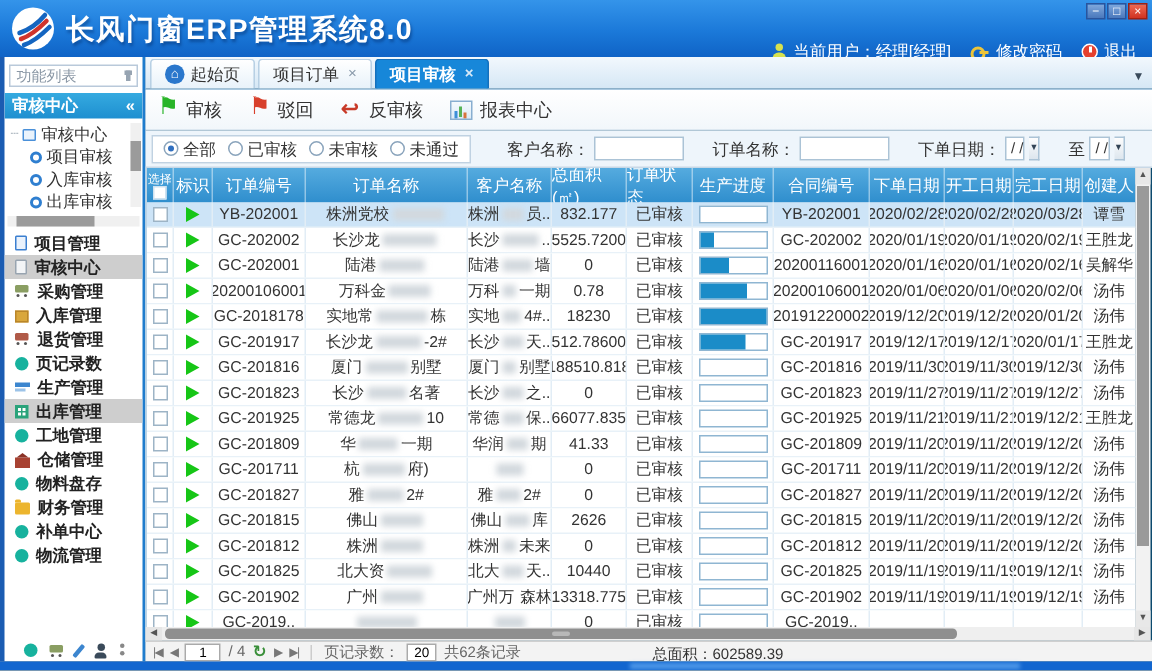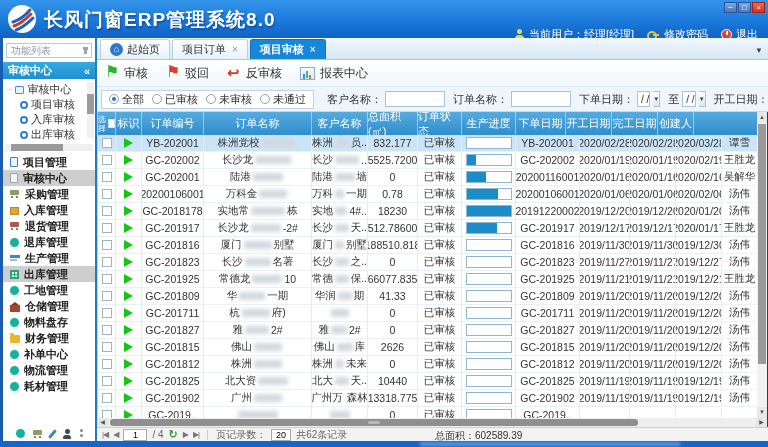--- a/index.html
+++ b/index.html
@@ -104,26 +104,26 @@
     padding-left:4px;gap:3px;overflow:hidden;white-space:nowrap}
   .radio-group{display:flex;align-items:center;gap:8px;background:#fff;border:1px solid #c0d2e2;
     height:19px;padding:0 7px;margin-right:5px}
   .radio-item{display:flex;align-items:center;gap:3px}
   .radio{width:10px;height:10px;border:1px solid #8aa4bc;border-radius:50%;background:#fff;position:relative;display:inline-block}
   .radio.on::after{content:"";position:absolute;left:2px;top:2px;width:4px;height:4px;border-radius:50%;background:#2f6fc0}
   .ti{width:60px;height:16px;border:1px solid #abc3d6;background:#fff;font-size:10px;padding:0 2px}
   .dt{width:40px;height:16px;border:1px solid #abc3d6;background:#fff;font-size:10px;display:inline-flex;align-items:center;padding-left:3px}
   .dd{width:12px;height:16px;border:1px solid #abc3d6;border-left:none;background:linear-gradient(#fdfdfd,#dde6ee);
     font-size:6px;color:#345;display:inline-flex;align-items:center;justify-content:center}
-  .flab{margin-left:5px}
+  .flab{margin-left:16px}
   
   .grid{position:absolute;left:97px;top:112px;width:660px;height:306px;overflow:hidden;background:#fff;border-left:1px solid #bcd4e6}
   .ghead{height:23px;display:flex;background:linear-gradient(#55abdf,#2f8ecd);color:#fff}
   .hc{display:flex;align-items:center;justify-content:center;font-size:11px;border-right:1px solid rgba(255,255,255,.45);flex:none;overflow:hidden}
-  .hc.sel-h{flex-direction:row;font-size:8px;gap:0;line-height:9px}
+  .hc.sel-h{flex-direction:column;font-size:8px;gap:0;line-height:9px}
   .c0{width:18px}.c1{width:26px}.c2{width:62px}.c3{width:108px}.c4{width:56px}.c5{width:50px}
   .c6{width:44px}.c7{width:54px}.c8{width:64px}.c9{width:50px}.c10{width:46px}.c11{width:46px}.c12{width:36px}
   .row{display:flex;height:17px;background:#fff;border-bottom:1px solid #e8f1f8}
   .row.sel{background:#cde4f7}
   .c{display:flex;align-items:center;justify-content:center;border-right:1px solid #e2edf6;flex:none;overflow:hidden;font-size:10.5px;white-space:nowrap}
   .cb{width:10px;height:10px;border:1px solid #9db4c6;background:#fff;display:inline-block}
   .cbs{width:9px;height:9px;border:1px solid #cfe2f0;background:#fff;display:inline-block}
   .flag{width:0;height:0;border-left:9px solid #16c616;border-top:5px solid transparent;border-bottom:5px solid transparent}
   .red{display:inline-block;height:8px;background:#d2d8dd;filter:blur(2px);border-radius:1px;vertical-align:middle;margin:0 2px}
   .pbar{width:46px;height:12px;border:1px solid #8fb6d2;background:#fff;display:block}
@@ -250,21 +250,21 @@
           <span>入库管理</span>
         </div>
 
         <div class="mi">
           <span data-icon="cart-red"></span>
           <span>退货管理</span>
         </div>
 
         <div class="mi">
           <span data-icon="dot-teal"></span>
-          <span>退库管理</span>
+          <span>页记录数</span>
         </div>
 
         <div class="mi">
           <span data-icon="bars-blue"></span>
           <span>生产管理</span>
         </div>
 
         <div class="mi sel">
           <span data-icon="building-green"></span>
           <span>出库管理</span>
@@ -295,24 +295,20 @@
           <span data-icon="dot-teal"></span>
           <span>补单中心</span>
         </div>
 
 
         <div class="mi">
           <span data-icon="dot-teal"></span>
           <span>物流管理</span>
         </div>
 
-        <div class="mi">
-          <span data-icon="dot-teal"></span>
-          <span>耗材管理</span>
-        </div>
       </div>
     <div class="sb-dock">
 
         <span data-icon="dot-teal"></span>
 
         <span data-icon="cart"></span>
 
         <span data-icon="pen-blue"></span>
 
         <span data-icon="person-dark"></span>
@@ -403,20 +399,21 @@
         <span>选择</span>
         <span class="cbs"></span>
       </div>
       <div class="hc c1">标识</div>
       <div class="hc c2">订单编号</div>
       <div class="hc c3">订单名称</div>
       <div class="hc c4">客户名称</div>
       <div class="hc c5">总面积(㎡)</div>
       <div class="hc c6">订单状态</div>
       <div class="hc c7">生产进度</div>
+      <div class="hc c8">合同编号</div>
       <div class="hc c9">下单日期</div>
       <div class="hc c10">开工日期</div>
       <div class="hc c11">完工日期</div>
       <div class="hc c12">创建人</div>
     </div>
     <div class="gbody">
 
         <div class="row sel">
           <div class="c c0">
             <span class="cb"></span>

